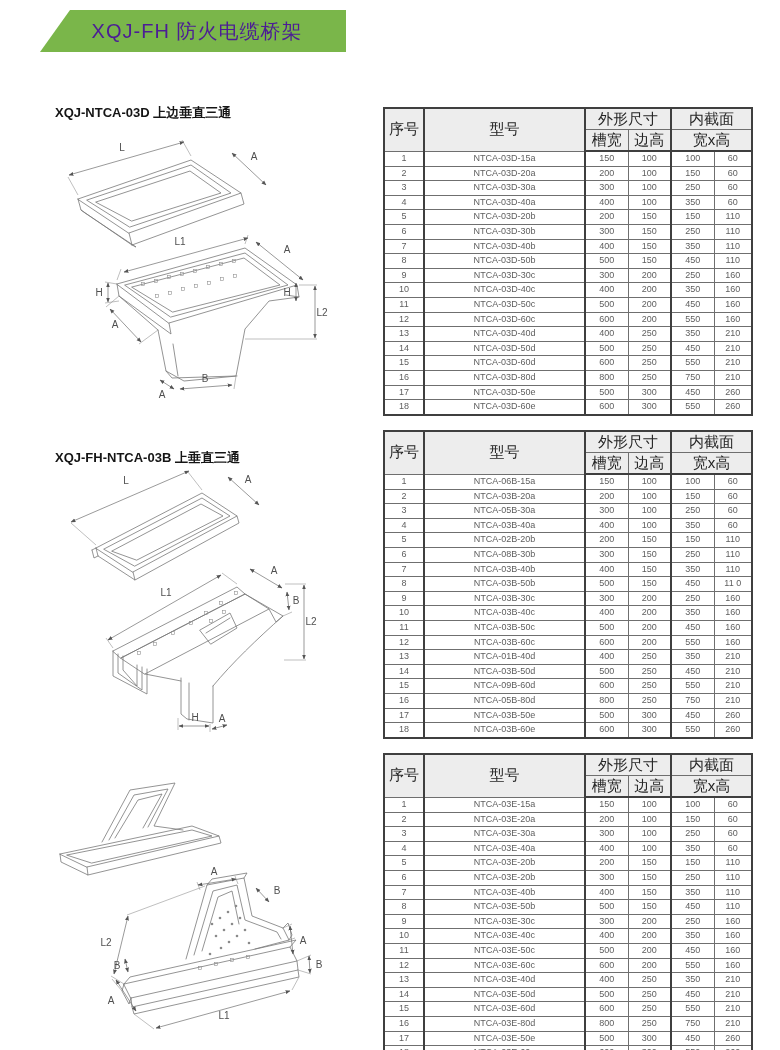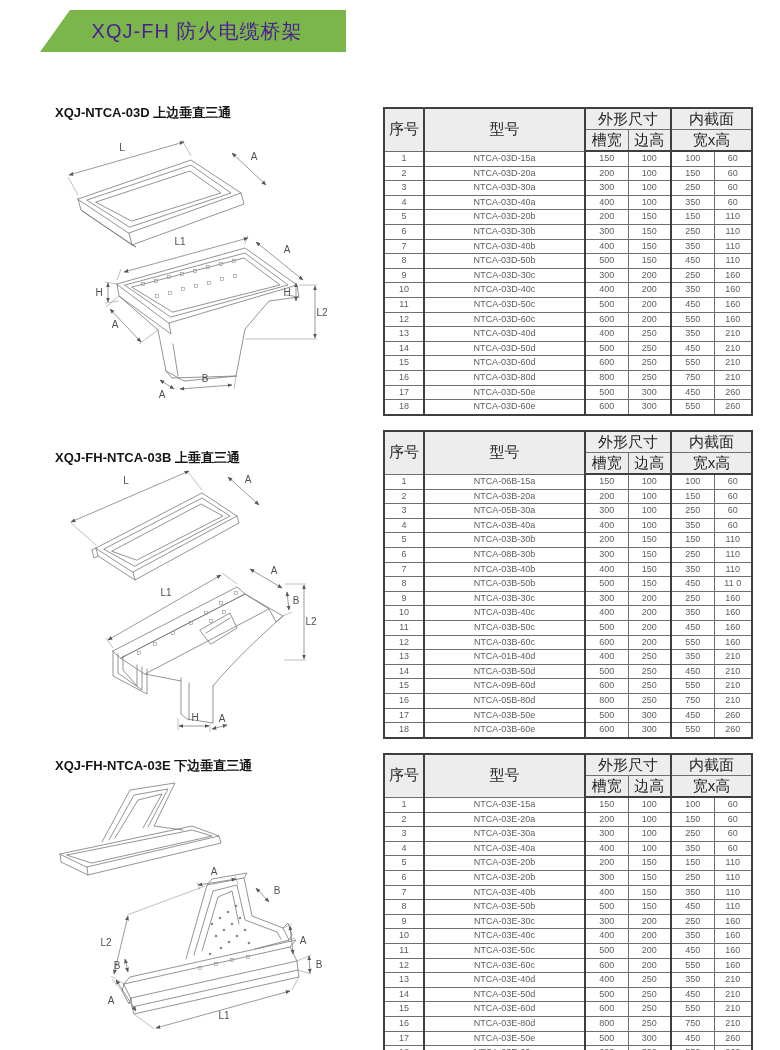--- a/index.html
+++ b/index.html
@@ -59,21 +59,20 @@
 <body>
 
 <div id="page">
 
   <div class="banner">
     <span>XQJ-FH 防火电缆桥架</span>
   </div>
 
   <div class="sec-title" id="title1">XQJ-NTCA-03D 上边垂直三通</div>
   <div class="sec-title" id="title2">XQJ-FH-NTCA-03B 上垂直三通</div>
-  <div class="sec-title" id="title3">XQJ-FH-NTCA-03E 下边垂直三通</div>
 
   <svg id="drawing1" class="drawing" width="320" height="272" viewBox="0 0 320 272">
     <defs>
       <marker id="ar1" viewBox="0 0 10 10" refX="9" refY="5" markerWidth="7" markerHeight="7" orient="auto-start-reverse">
         <path d="M0,1 L10,5 L0,9 Z" fill="#555"></path>
       </marker>
     </defs>
 
     <path class="tl" d="M38,67 L151,28 L201,61 L89,101 Z"></path>
     <path class="tl" d="M47,68 L151,33 L191,61 L90,95 Z"></path>
@@ -504,21 +503,21 @@
         <tr>
           <td>4</td>
           <td class="bl2">NTCA-03B-40a</td>
           <td class="bl2">400</td>
           <td>100</td>
           <td class="bl2">350</td>
           <td>60</td>
         </tr>
         <tr>
           <td>5</td>
-          <td class="bl2">NTCA-03B-30b</td>
+          <td class="bl2">NTCA-02B-20b</td>
           <td class="bl2">200</td>
           <td>150</td>
           <td class="bl2">150</td>
           <td>110</td>
         </tr>
         <tr>
           <td>6</td>
           <td class="bl2">NTCA-08B-30b</td>
           <td class="bl2">300</td>
           <td>150</td>

